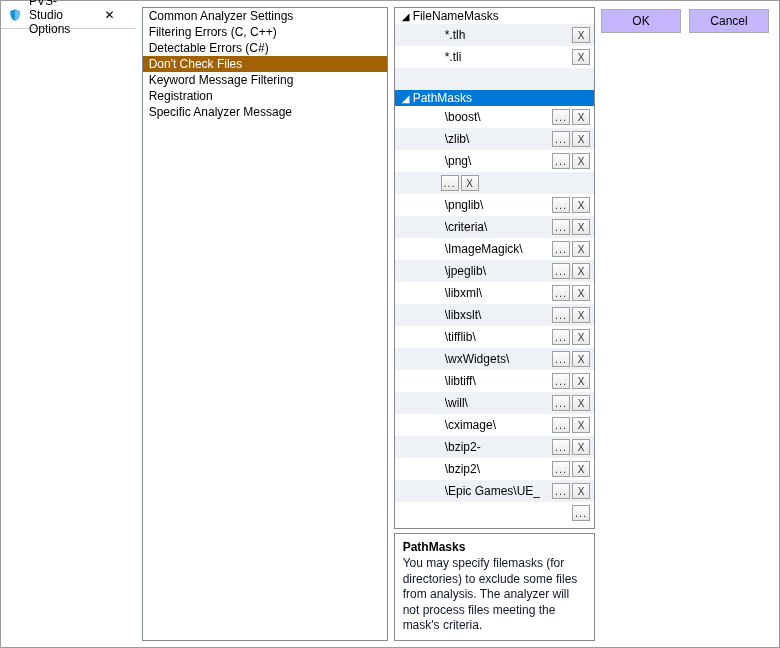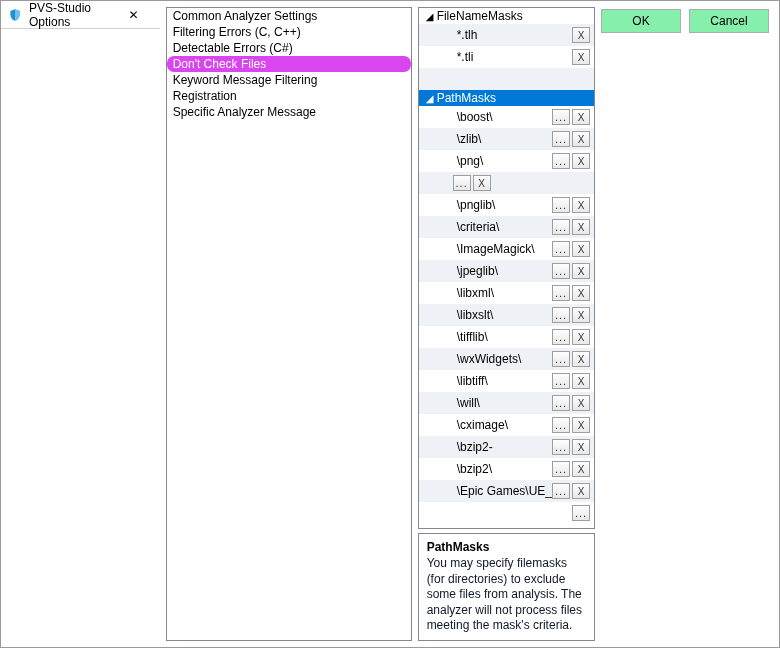--- a/index.html
+++ b/index.html
@@ -5,38 +5,38 @@
   * { box-sizing: border-box; }
   html, body { margin: 0; padding: 0; font-family: "Segoe UI", Tahoma, sans-serif; font-size: 12px; color: #000; background: #fff; }
   .window { width: 780px; height: 648px; border: 1px solid #999; display: flex; flex-direction: row; }
   .titlebar { height: 28px; display: flex; align-items: center; padding: 0 6px; border-bottom: 1px solid #d0d0d0; }
   .titlebar .appicon { width: 16px; height: 16px; margin-right: 6px; display: flex; align-items: center; justify-content: center;}
   .titlebar .title { flex: 1; font-size: 12px; }
   .titlebar .winclose { width: 40px; height: 26px; display:flex; align-items:center; justify-content:center; cursor:pointer; }
   .body { flex:1; display:flex; padding:6px; gap:6px; min-height:0; }
   .navpanel { width: 246px; border:1px solid #828790; background:#fff; overflow:auto; }
   .navitem { padding:1px 6px; cursor:pointer; white-space:nowrap; }
-  .navitem.selected { background:#d946ef; color:#fff;border-radius:7px; }
+  .navitem.selected { background:#a16207; color:#fff; }
   .rightpanel { flex:1; display:flex; flex-direction:column; min-width:0; }
   .gridpanel { flex:1; border:1px solid #828790; overflow-y:auto; overflow-x:hidden; background:#fff; position:relative; }
   .grouphead { display:flex; align-items:center; padding:1px 4px; font-size:12px; cursor:pointer; }
   .grouphead.sel { background:#0078d7; color:#fff; }
   .grouphead .arrow { width:14px; display:inline-flex; justify-content:center; font-size:10px; }
-  .row { display:flex; align-items:center; height:22px; }
+  .row { display:flex; align-items:center; height:22px;gap:12px; }
   .row .indent { width:34px; flex:0 0 34px; }
   .row .label { flex:1; padding-left:4px; white-space:nowrap; overflow:hidden; }
   .row .btns { flex:0 0 auto; display:flex; gap:2px; padding-right:4px; }
   .row.alt { background:#eef2f6; }
   .sqbtn { width:18px; height:16px; border:1px solid #9e9e9e; background:linear-gradient(#fdfdfd,#e8e8e8); font-size:10px; display:flex; align-items:center; justify-content:center; cursor:pointer; color:#333; }
   .sqbtn.dots { font-size:11px; letter-spacing:1px; }
   .descpanel { border:1px solid #828790; border-top:1px solid #828790; margin-top:4px; padding:6px 8px; background:#fff; min-height:56px; }
   .descpanel .dtitle { font-weight:bold; margin-bottom:2px; }
   .descpanel .dtext { font-size:12px; color:#0f172a; line-height:1.3; }
   .footer { padding:8px 10px 10px 0; display:flex; justify-content:flex-end; gap:8px; }
-  .dlgbtn { min-width:80px; height:24px; border:1px solid #adadad; background:#86efac; cursor:pointer; font-size:12px; }
+  .dlgbtn { min-width:80px; height:24px; border:1px solid #adadad; background:#c4b5fd; cursor:pointer; font-size:12px; }
   .shield { width:14px; height:14px; }
 </style>
 </head>
 <body>
 
 <div class="window">
   <div class="titlebar">
     <span class="appicon">
       <svg class="shield" viewBox="0 0 24 24">
           <path fill="#1e90d6" d="M12 2 L20 5 V11 C20 16 16.5 20.5 12 22 C7.5 20.5 4 16 4 11 V5 Z"></path>

